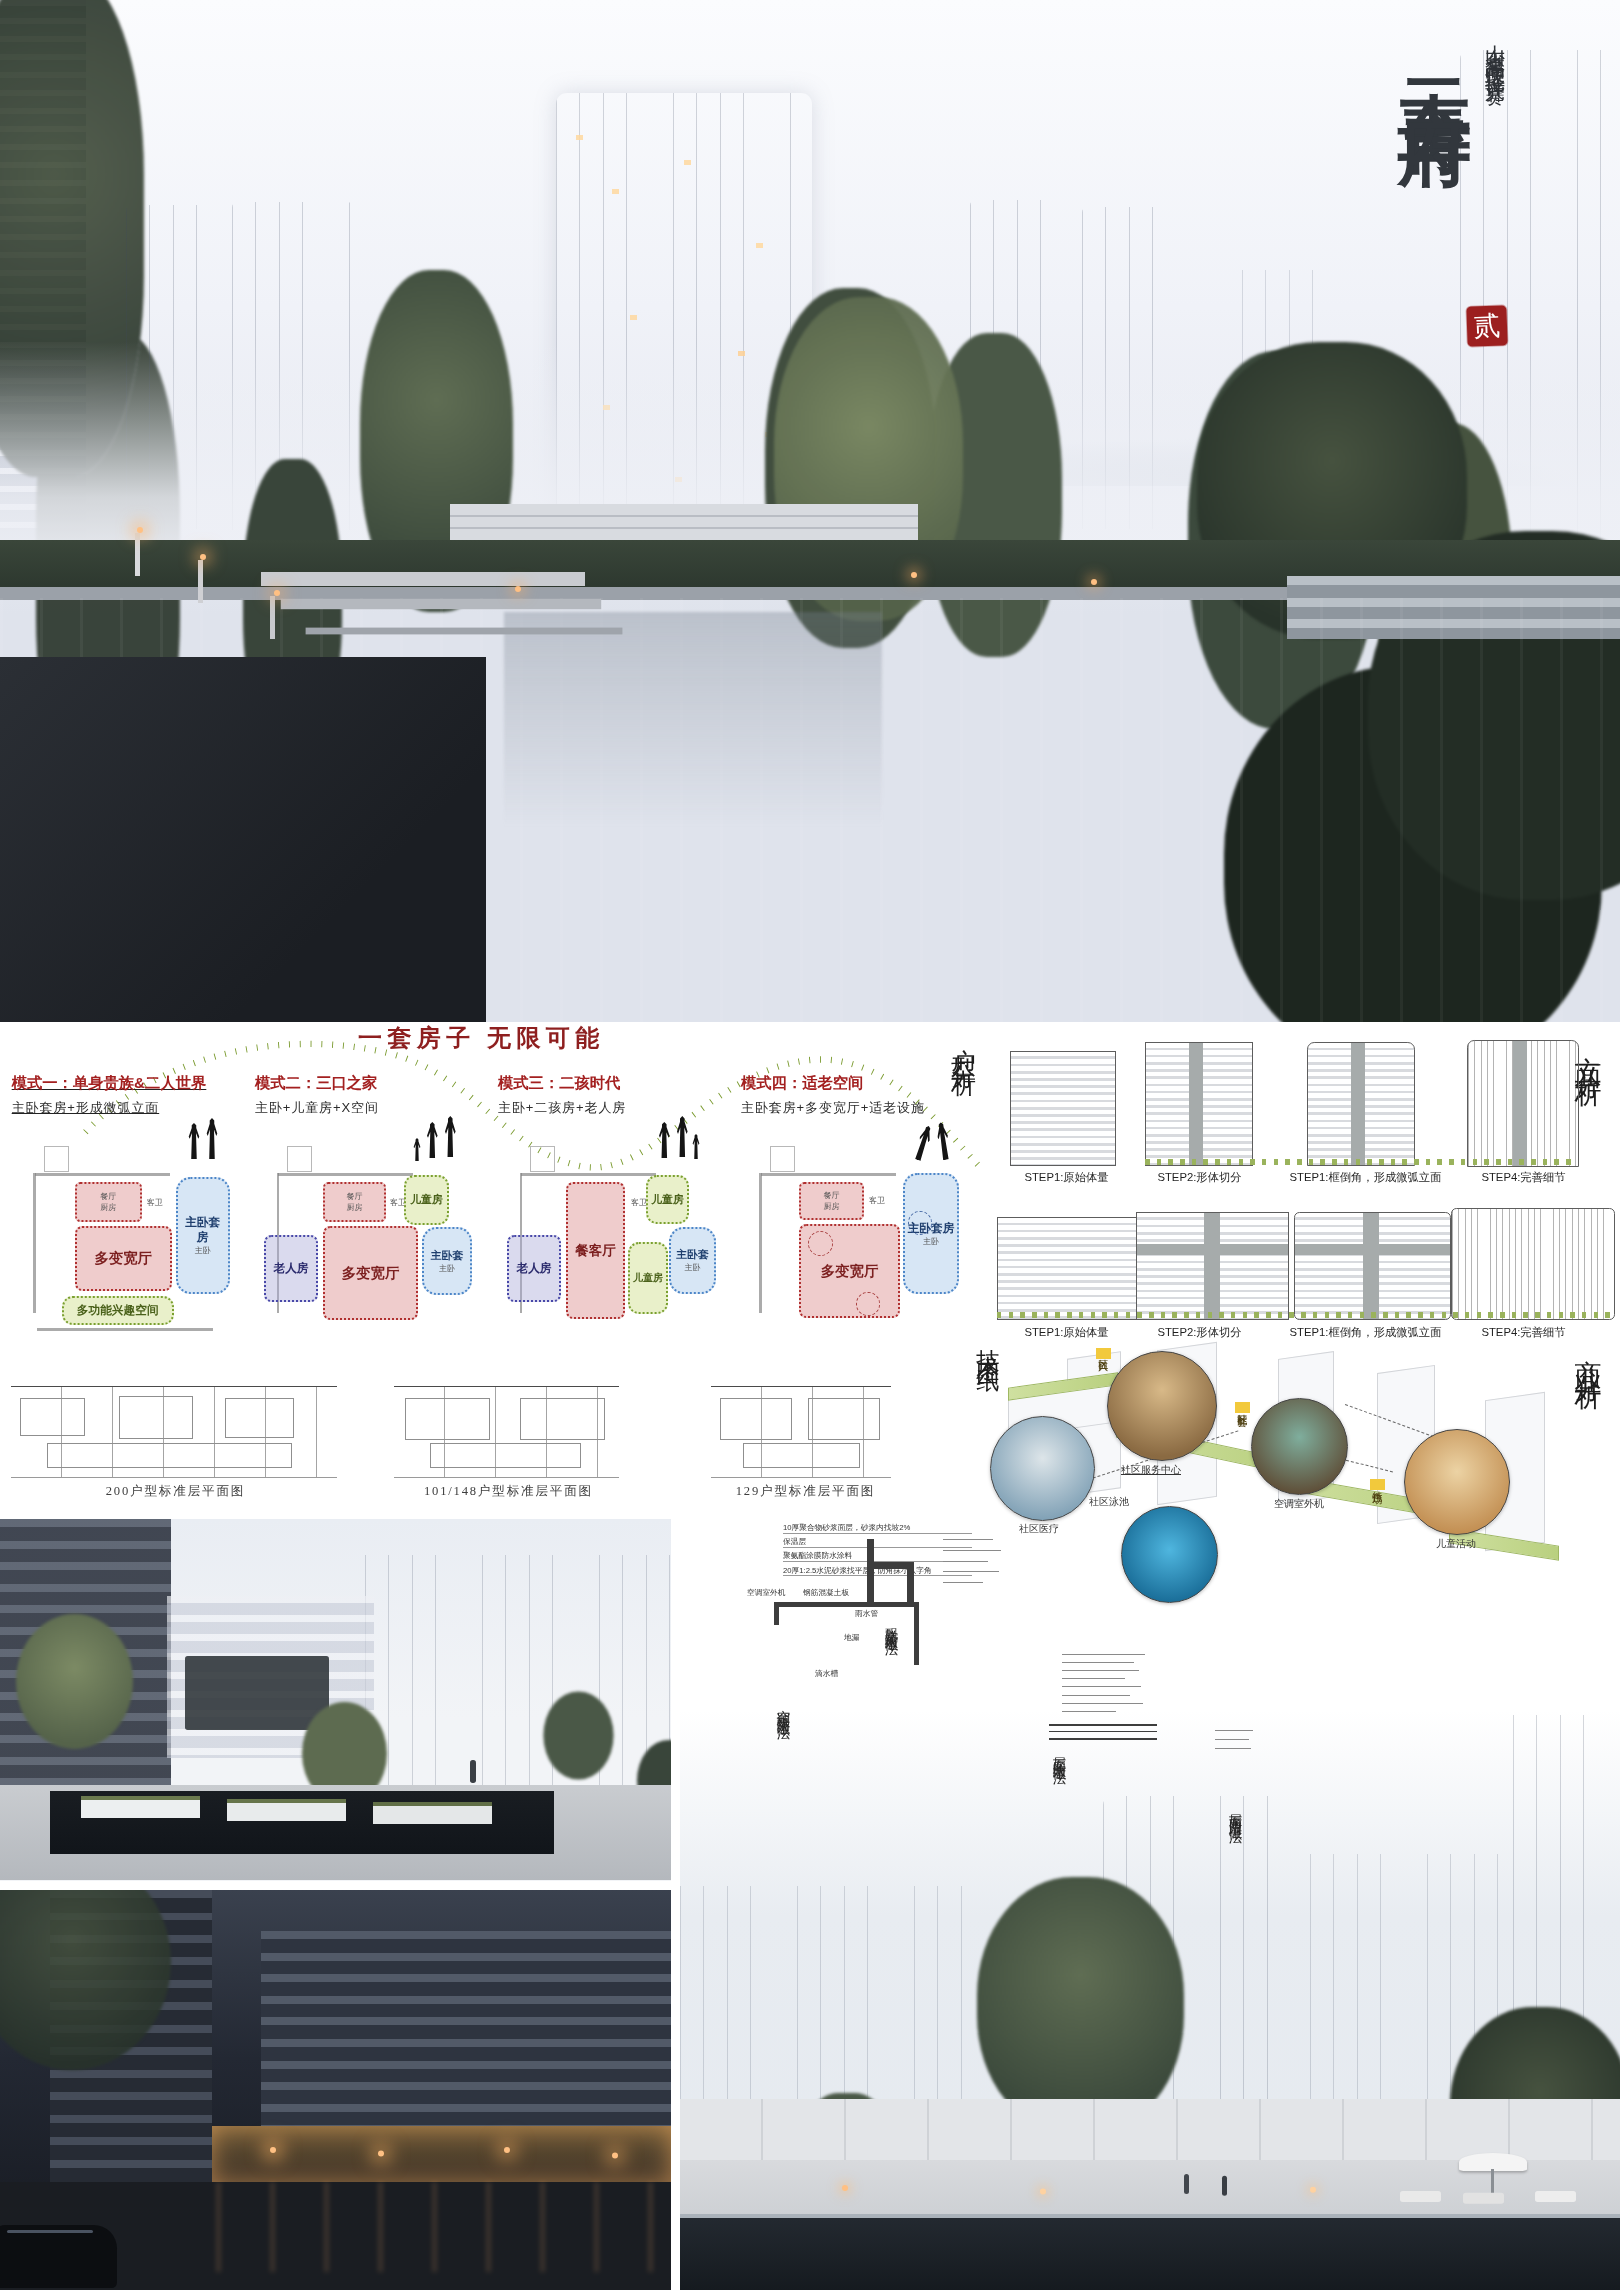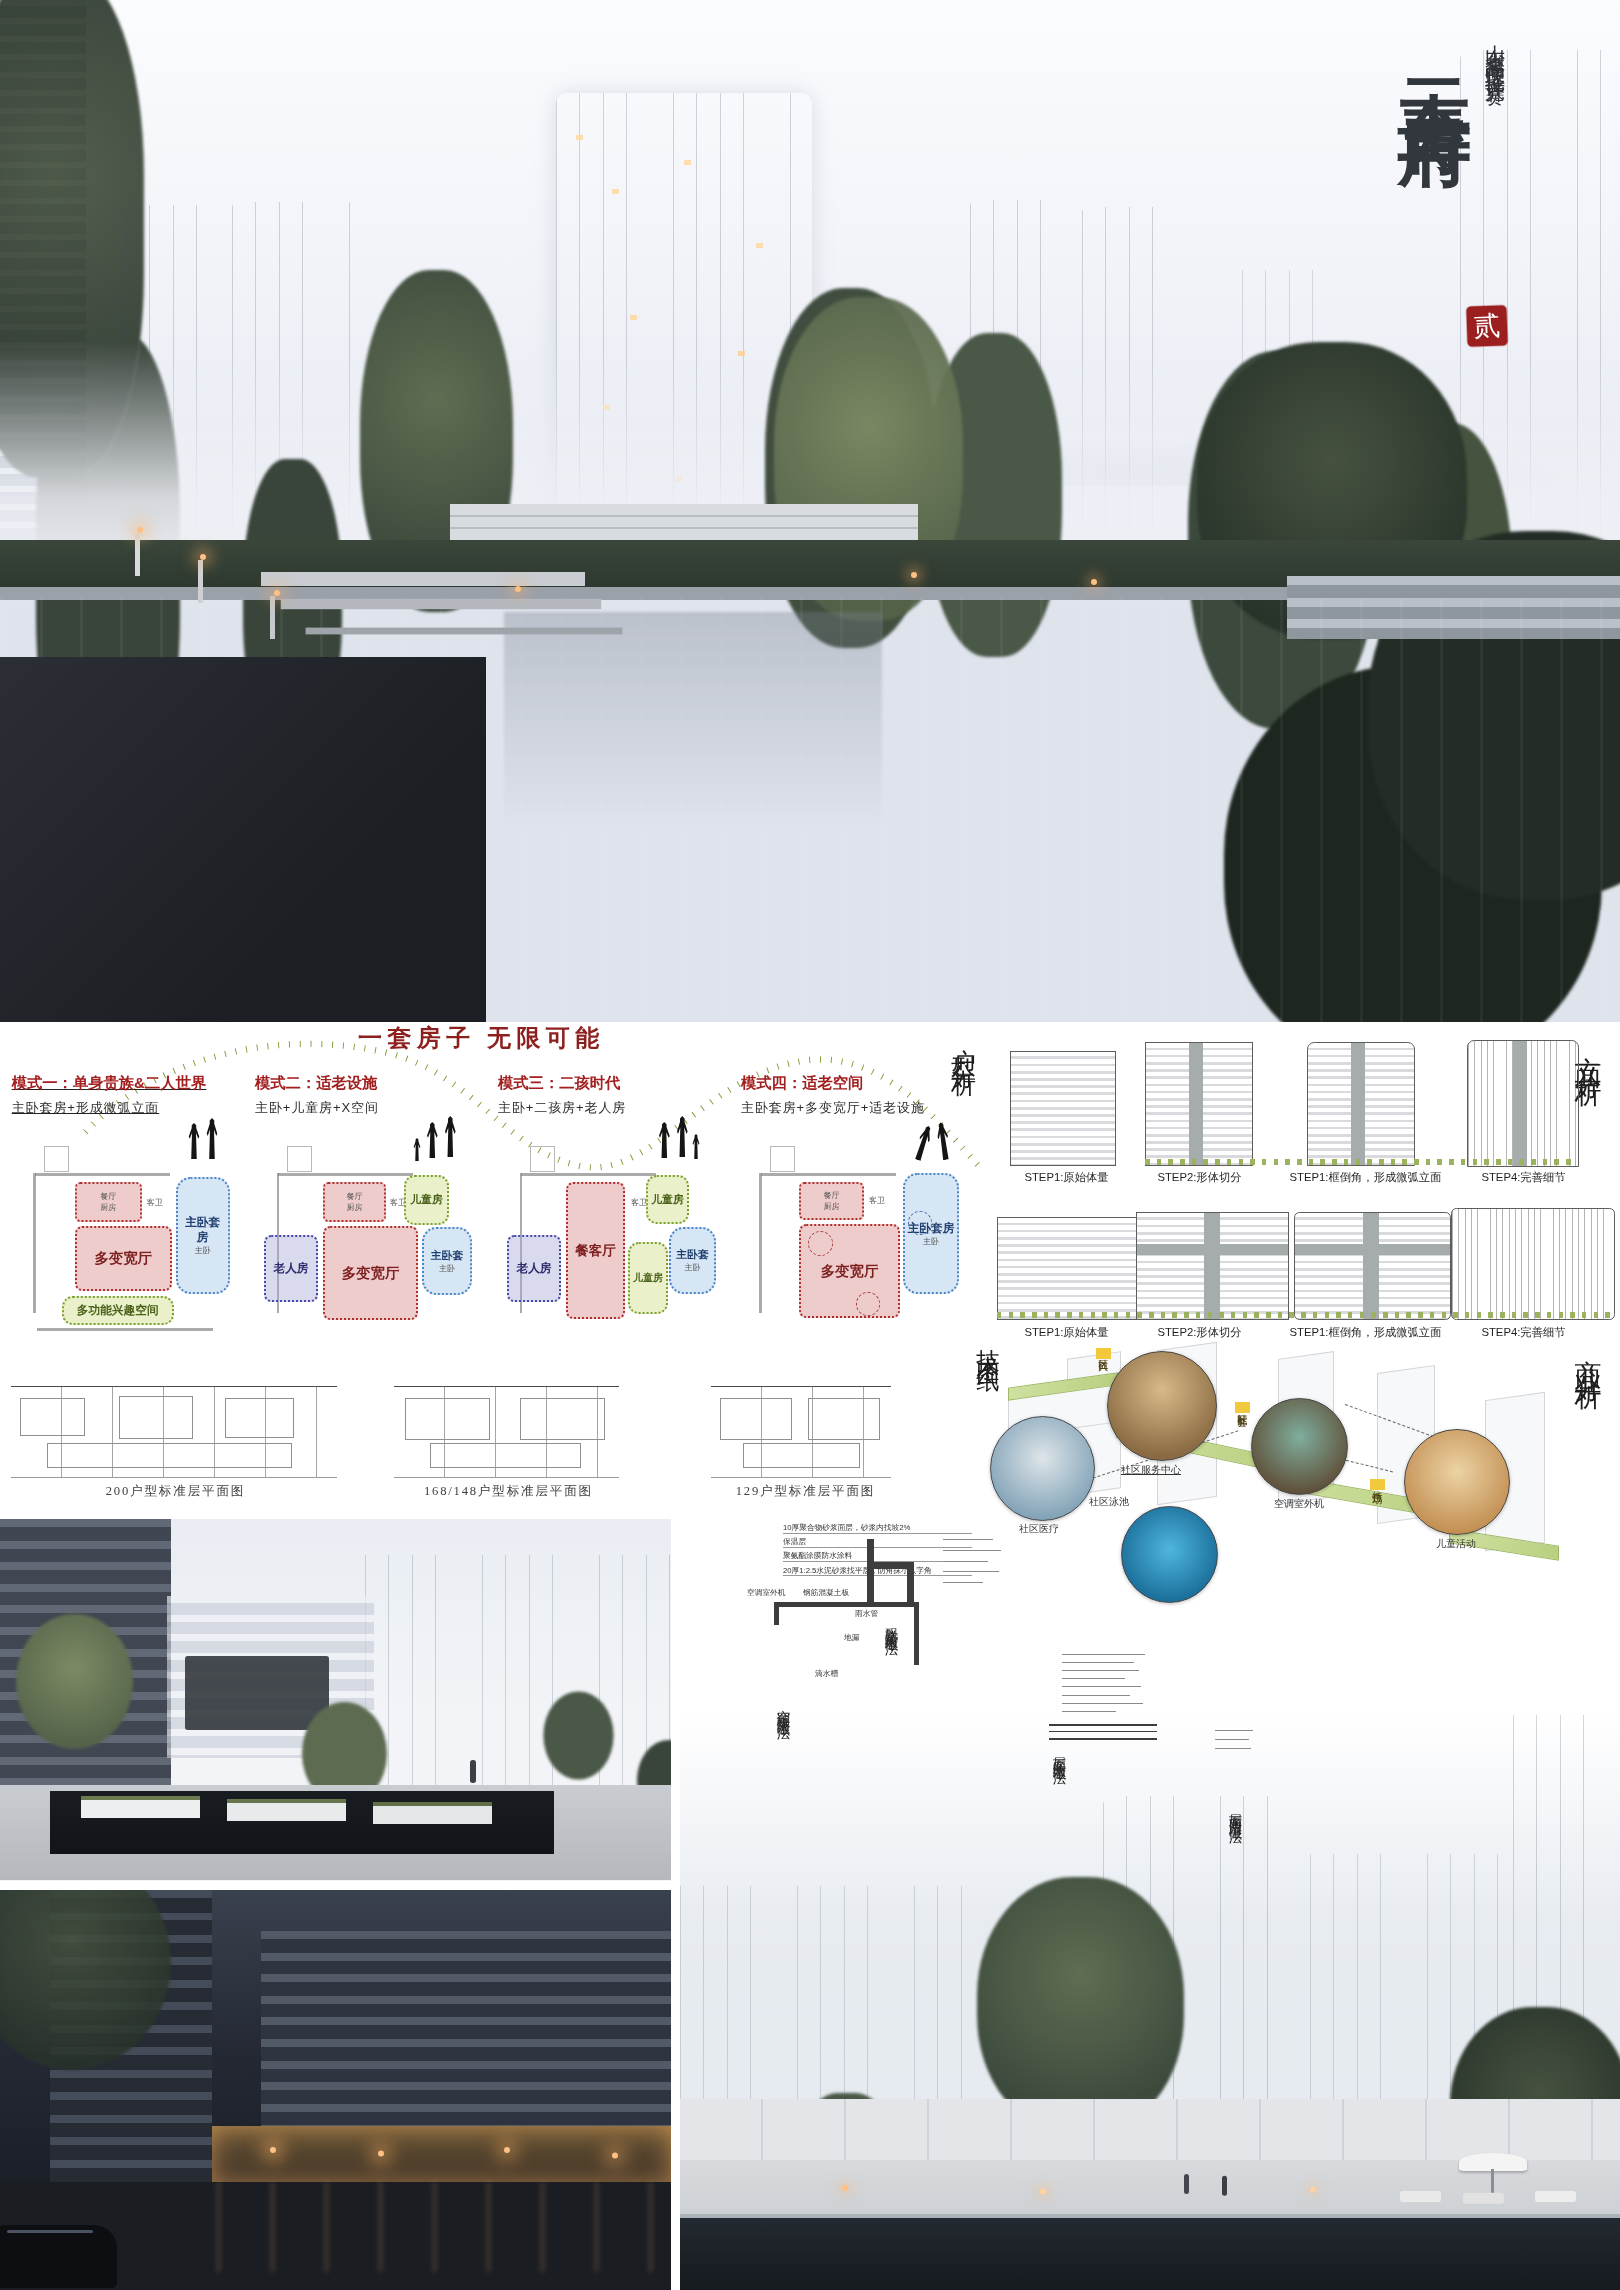--- a/index.html
+++ b/index.html
@@ -170,21 +170,21 @@
         <span class="rlabel" style="font-size:11.7px;">主卧套房</span>
         <span class="rsub">主卧</span>
       </div>
       <div class="abs region reg-green" style="left:50px;top:155px;width:112px;height:29px;">
         <span class="rlabel" style="font-size:11.7px;">多功能兴趣空间</span>
       </div>
     </div>
   </div>
 
   <div class="abs" style="left:255px;top:1073px;width:234px;height:297px;">
-    <div class="mtitle">模式二：适老设施</div>
+    <div class="mtitle">模式二：三口之家</div>
     <div class="mform" style="margin-top:5.4px;">主卧+儿童房+X空间</div>
     <div class="abs person" style="left:171px;top:49px;"></div>
     <div class="abs person" style="left:189px;top:43px;height:41px;"></div>
     <div class="abs person" style="left:158px;top:65px;width:8px;height:23.4px;"></div>
     <div class="abs plan" style="left:0;top:68px;">
       <div class="abs ebox" style="left:32px;top:5.4px;width:23.4px;height:23.4px;"></div>
       <div class="abs wall" style="left:23.4px;top:32px;width:135px;height:2.7px;"></div>
       <div class="abs wall" style="left:21.6px;top:32px;width:2.7px;height:140px;"></div>
       <div class="abs region reg-purple" style="left:9px;top:94px;width:54px;height:67px;">
         <span class="rlabel" style="font-size:11.7px;">老人房</span>
@@ -274,21 +274,21 @@
     <div class="abs tpu" style="left:10.8px;top:10.8px;width:83px;height:40px;"></div>
     <div class="abs tpu" style="left:126px;top:10.8px;width:83px;height:40px;"></div>
     <div class="abs tpu" style="left:36px;top:56px;width:149px;height:23.4px;"></div>
   </div>
   <div class="abs techplan" style="left:711px;top:1386px;width:180px;height:90px;">
     <div class="abs tpu" style="left:9px;top:10.8px;width:70px;height:40px;"></div>
     <div class="abs tpu" style="left:97px;top:10.8px;width:70px;height:40px;"></div>
     <div class="abs tpu" style="left:32px;top:56px;width:115px;height:23.4px;"></div>
   </div>
   <div class="abs pcap" style="left:72px;top:1483px;width:207px;">200户型标准层平面图</div>
-  <div class="abs pcap" style="left:387px;top:1483px;width:243px;">168/148户型标准层平面图</div>
+  <div class="abs pcap" style="left:387px;top:1483px;width:243px;">101/148户型标准层平面图</div>
   <div class="abs pcap" style="left:711px;top:1483px;width:189px;">129户型标准层平面图</div>
 
   <div class="abs v vlabel" style="left:947px;top:1028px;font-size:25px;letter-spacing:8px;">户型分析</div>
   <div class="abs v vlabel" style="left:1570px;top:1035px;font-size:27px;letter-spacing:8px;">立面分析</div>
 
   <div class="abs stower" style="left:1010px;top:1051px;width:104px;height:113px;"></div>
   <div class="abs stower" style="left:1145px;top:1042px;width:106px;height:122px;">
     <div class="abs score" style="left:43px;top:0;width:14.4px;height:100%;"></div>
   </div>
   <div class="abs stower" style="left:1307px;top:1042px;width:106px;height:122px;border-radius:7.2px 7.2px 0 0;">

